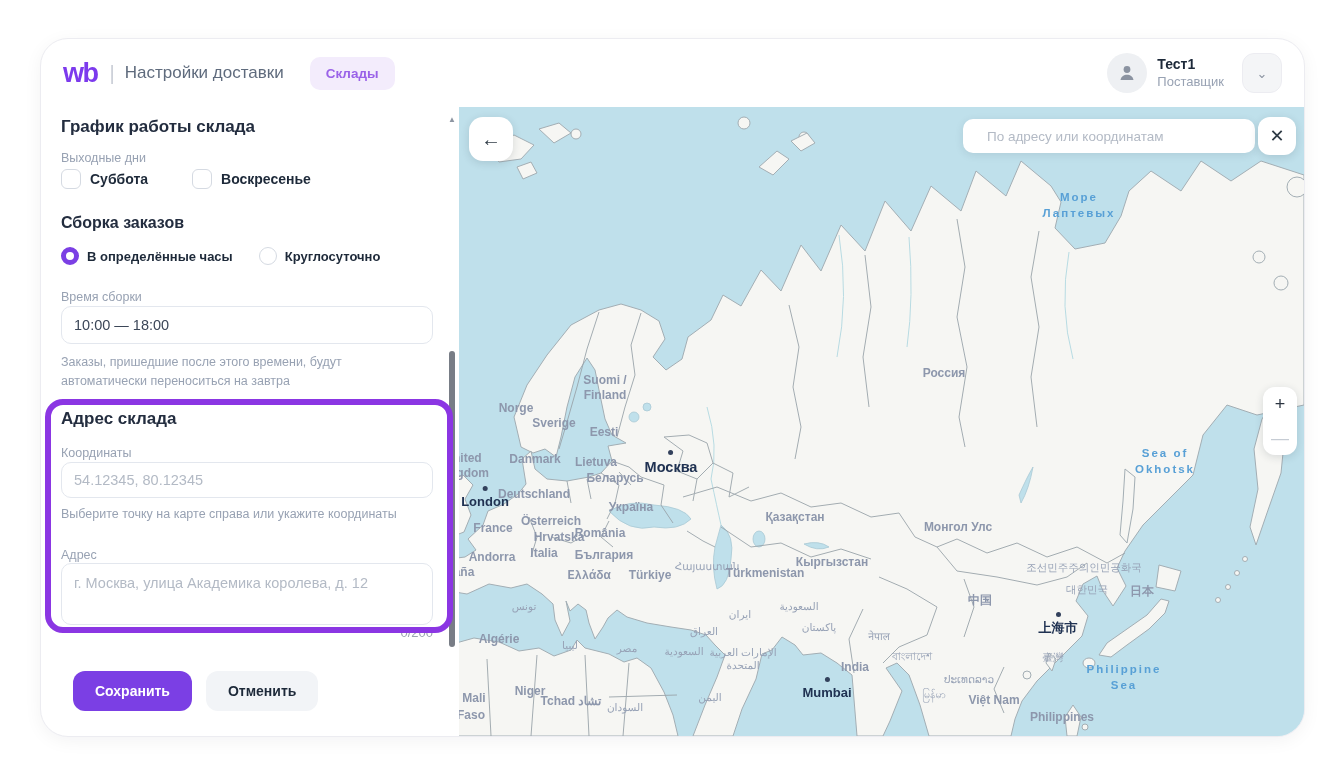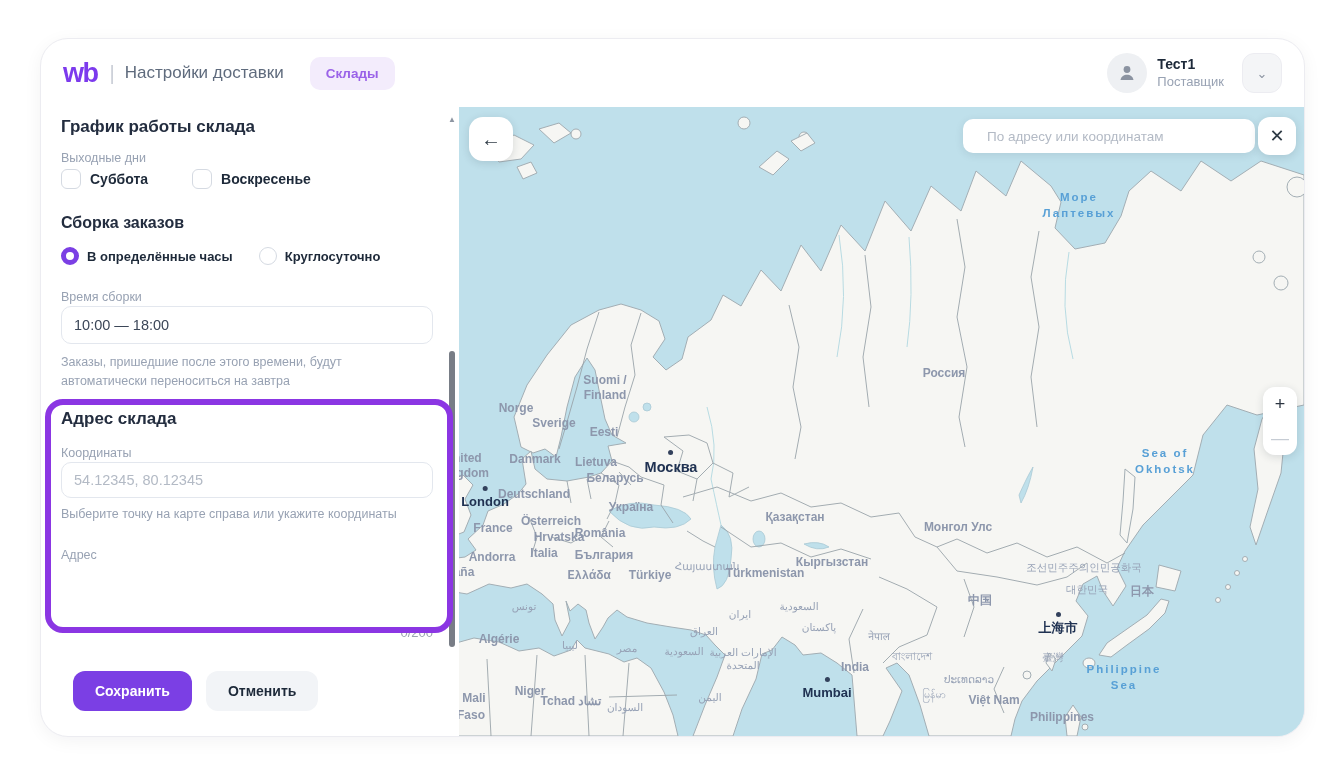--- a/index.html
+++ b/index.html
@@ -126,20 +126,21 @@
       <div class="sm-label" style="top:183px;">Время сборки</div>
       <input class="tinput" style="top: 199px;" value="10:00 — 18:00">
       <div class="hint" style="top:246px;">Заказы, пришедшие после этого времени, будут автоматически переноситься на завтра</div>
 
       <div class="sec-title" style="top:302px;">Адрес склада</div>
       <div class="sm-label" style="top:339px;">Координаты</div>
       <input class="tinput" style="top: 355px; height: 36px;" placeholder="54.12345, 80.12345">
       <div class="hint" style="top:398px;">Выберите точку на карте справа или укажите координаты</div>
 
       <div class="sm-label" style="top:441px;">Адрес</div>
+      <textarea class="tinput" style="top: 456px;" placeholder="г. Москва, улица Академика королева, д. 12"></textarea>
       <div class="counter" style="top:518px;">0/200</div>
 
       <div class="annotation"></div>
 
       <div class="btn-row" style="top:564px;padding-left:12px;">
         <button class="btn primary">Сохранить</button>
         <button class="btn ghost">Отменить</button>
       </div>
 
       <div class="sb-arrow">▲</div>

